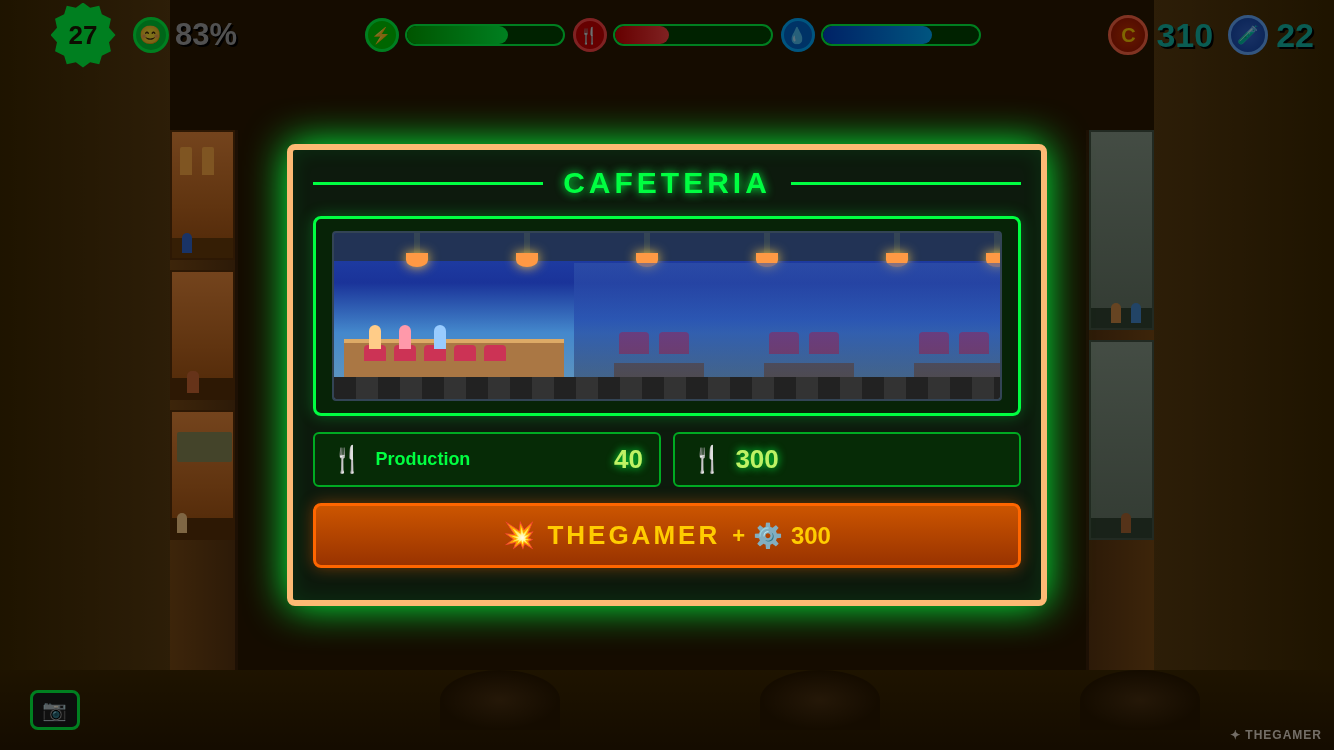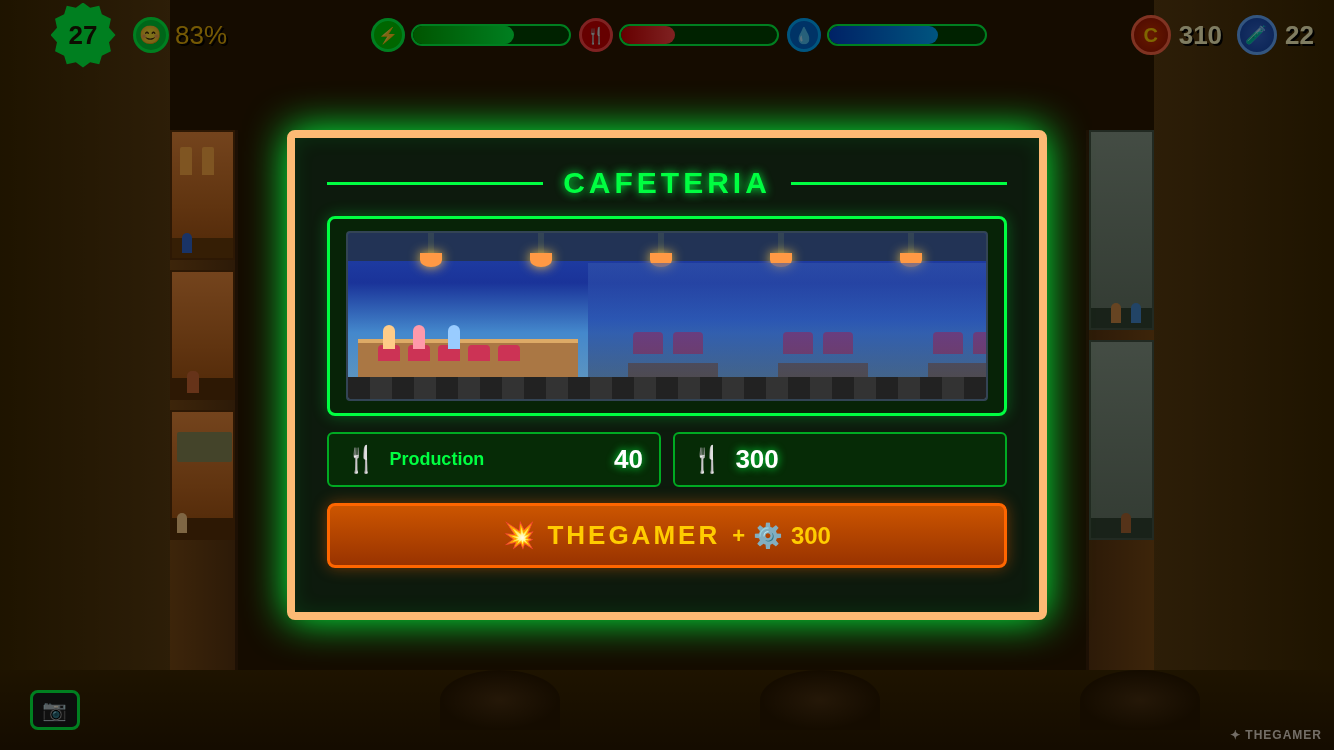--- a/index.html
+++ b/index.html
@@ -109,23 +109,23 @@
     }
     .happy-icon {
       width: 36px; height: 36px;
       border-radius: 50%;
       border: 3px solid #00ff41;
       background: #00cc33;
       display: flex; align-items: center; justify-content: center;
       font-size: 18px;
     }
     .happy-pct {
-      color: #eab308;
-      font-size: 26px;
-      font-weight: 400;
+      color: #a3a3a3;
+      font-size: 31px;
+      font-weight: 700;
       text-shadow: 2px 2px 0 #000;
     }
 
     
     .resource-bars {
       display: flex; align-items: center; gap: 8px;
       margin-left: 20px;
       flex: 1;
       justify-content: center;
     }
@@ -181,44 +181,44 @@
       font-size: 20px;
     }
     .currency-icon.nuka {
       background: radial-gradient(circle, #3366cc, #1144aa);
       border: 3px solid #66aaff;
       display: flex; align-items: center; justify-content: center;
       color: #ffff00;
       font-size: 18px;
     }
     .currency-val {
-      color: #fef9c3;
-      font-size: 26px;
+      color: #14b8a6;
+      font-size: 34px;
       font-weight: 900;
       text-shadow: 2px 2px 0 #000;
     }
 
     
     .modal-overlay {
       position: absolute;
       top: 0; left: 0; right: 0; bottom: 0;
       background: rgba(0,0,0,0.5);
       z-index: 30;
       display: flex;
       align-items: center;
       justify-content: center;
     }
 
     
     .modal {
       width: 760px;
       background: #0d1a0d;
-      border: 8px solid #fdba74;
+      border: 6px solid #fdba74;
       border-radius: 8px;
-      padding: 12px;
+      padding: 0;
       position: relative;
       box-shadow: 0 0 40px #00ff41, inset 0 0 20px rgba(0,255,65,0.1);
     }
 
     
     .modal-title-bar {
       text-align: center;
       padding: 16px 20px 0;
       position: relative;
     }
@@ -317,21 +317,21 @@
     }
 
     .stat-label {
       color: #00ff41;
       font-size: 18px;
       font-weight: 700;
       flex: 1;
     }
 
     .stat-value {
-      color: #ffffff;
+      color: #bef264;
       font-size: 26px;
       font-weight: 900;
       text-shadow: 0 0 8px #00ff41;
     }
 
     
     .destroy-btn {
       width: 100%;
       background: linear-gradient(180deg, #cc5500, #993300);
       border: 3px solid #ff6600;

